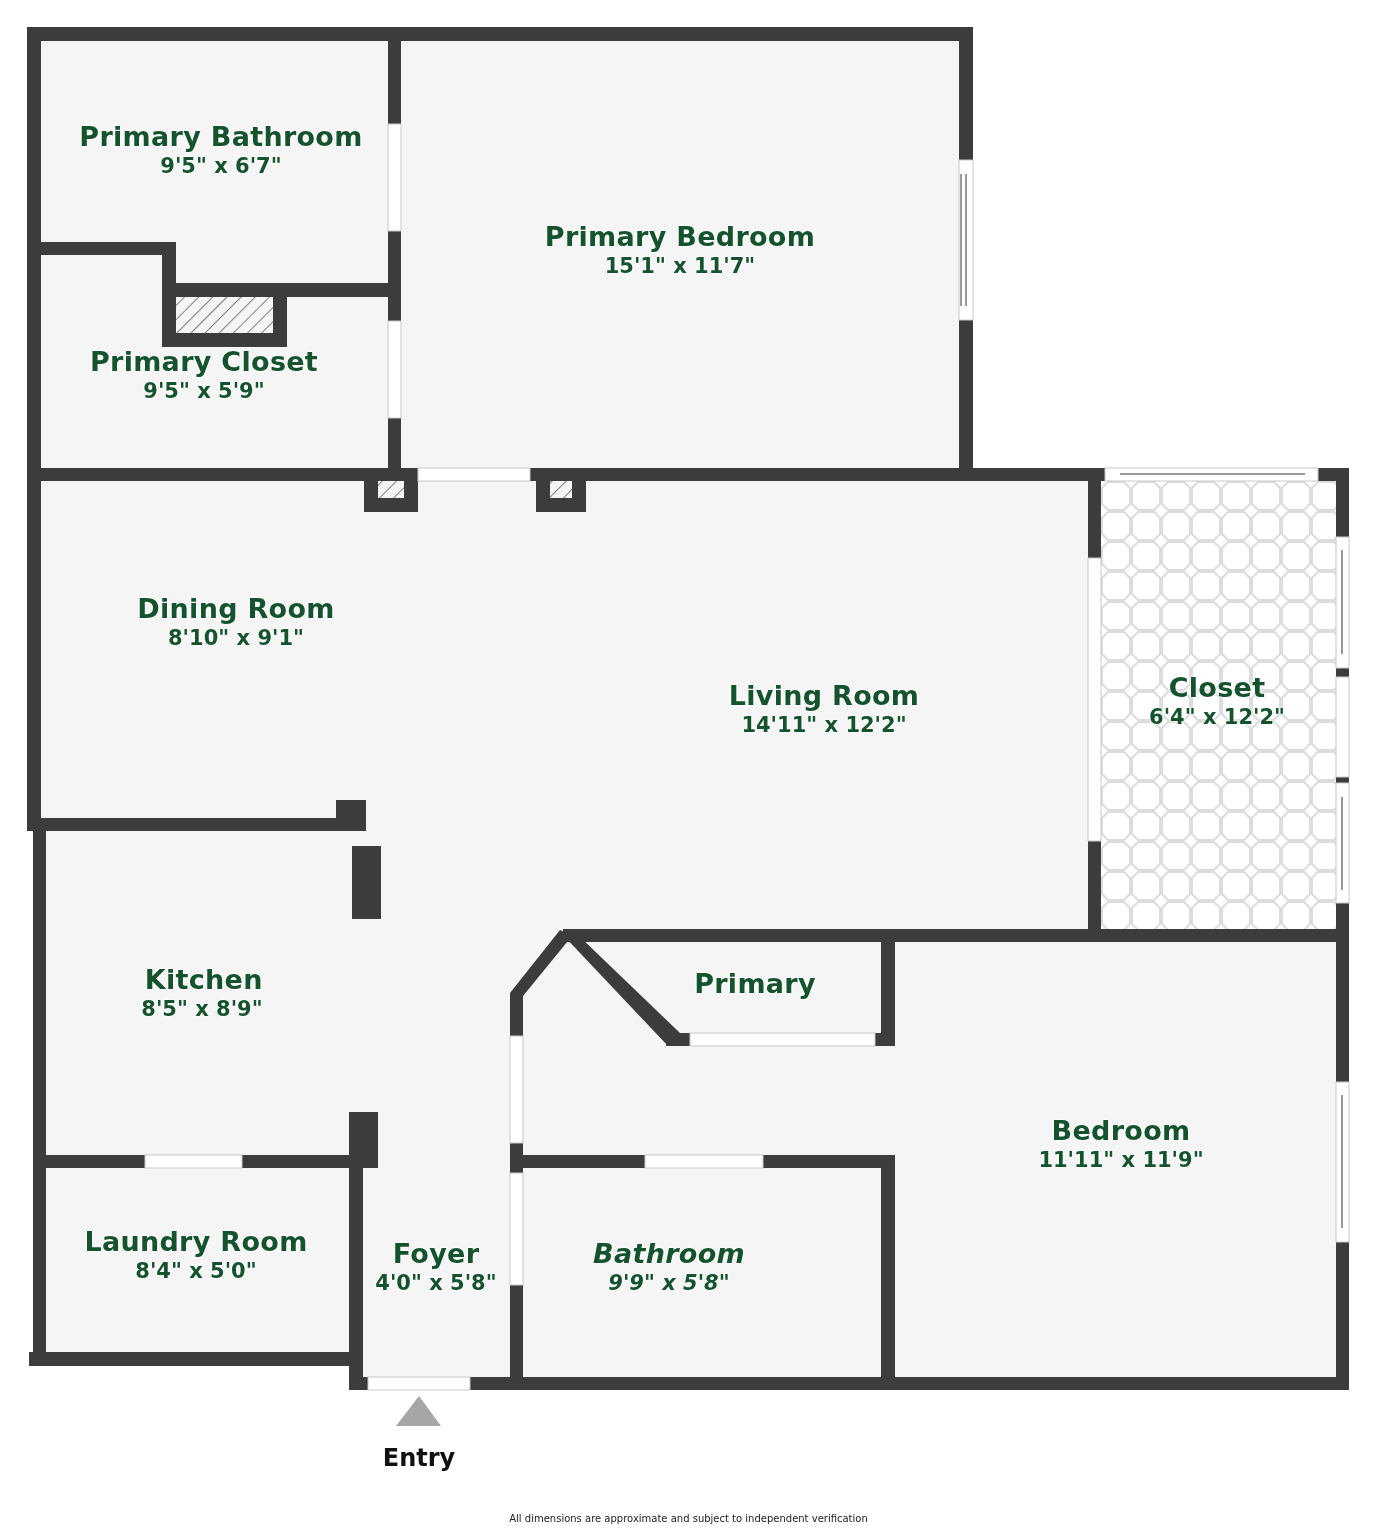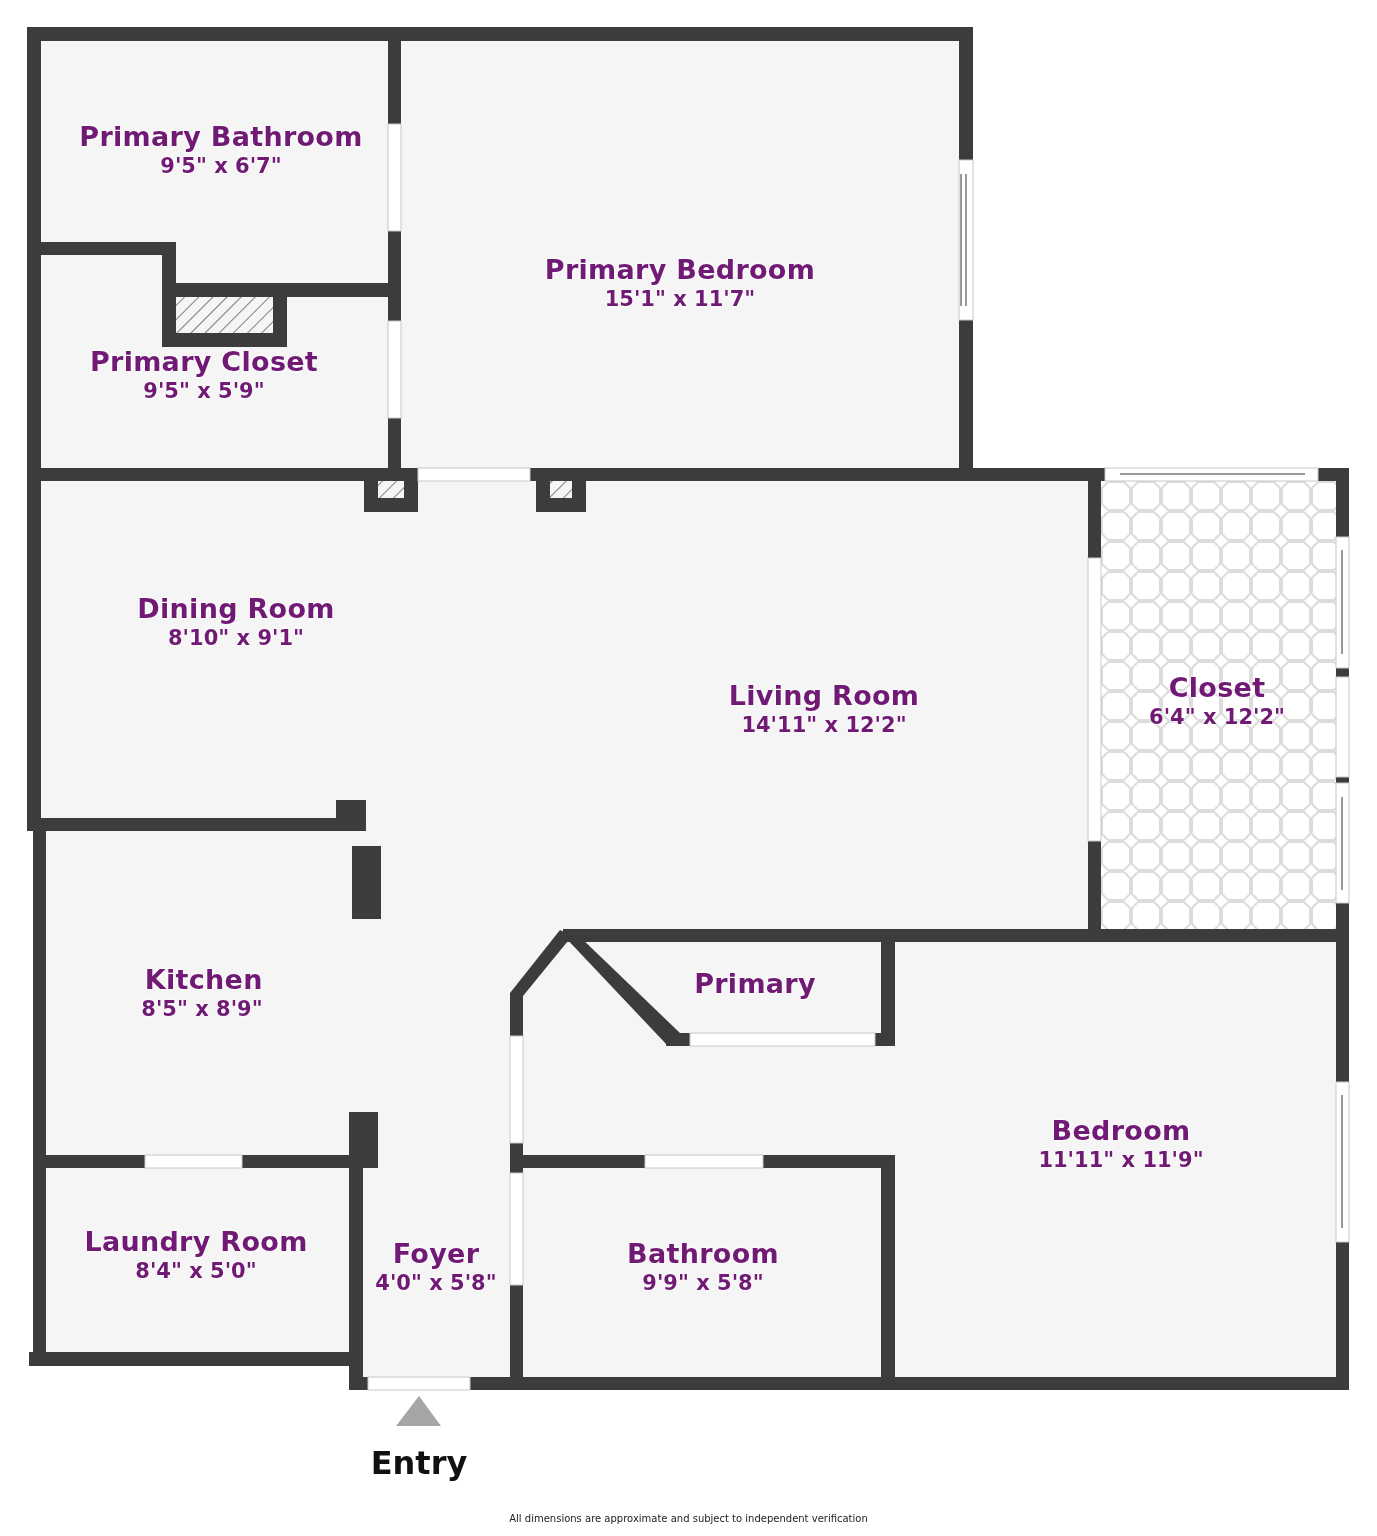--- a/index.html
+++ b/index.html
@@ -2,24 +2,24 @@
 <html><head>
 <meta charset="utf-8">
 <style>
   html, body { margin: 0; padding: 0; background: #ffffff; }
   body { width: 1377px; height: 1536px; position: relative; overflow: hidden; font-family: "DejaVu Sans", sans-serif; }
   #plan { position: absolute; left: 0; top: 0; width: 1377px; height: 1536px; }
   .wall { fill: #3c3c3c; }
   .floor { fill: #f5f5f5; }
   .opening { fill: #ffffff; stroke: #c8c8c8; stroke-width: 1; }
   .win-line { stroke: #333; stroke-width: 1; fill: none; }
-  .label { position: absolute; transform: translateX(-50%); text-align: center; white-space: nowrap; color: #701a75; }
+  .label { position: absolute; transform: translateX(-50%); text-align: center; white-space: nowrap; color: #14532d; }
   .room-name { font-weight: bold; font-size: 27px; line-height: 32px; letter-spacing: 0.3px; text-shadow: 0 0 3px #fff, 0 0 3px #fff; }
   .room-dim { font-weight: bold; font-size: 21px; line-height: 26px; text-shadow: 0 0 3px #fff, 0 0 3px #fff; }
-  .entry-text { position: absolute; font-weight: bold; font-size: 32px; color: #111; transform: translateX(-50%); }
+  .entry-text { position: absolute; font-weight: bold; font-size: 24px; color: #111; transform: translateX(-50%); }
   .disclaimer { position: absolute; left: 50%; transform: translateX(-50%); top: 1513px; font-size: 10px; color: #222; white-space: nowrap; }
 </style>
 </head>
 <body>
 
 <svg id="plan" viewBox="0 0 1377 1536" xmlns="http://www.w3.org/2000/svg">
   <defs>
     <pattern id="hatch" patternUnits="userSpaceOnUse" width="10" height="10" patternTransform="rotate(45)">
       <rect width="10" height="10" fill="#f5f5f5"></rect>
       <line x1="0" y1="0" x2="0" y2="10" stroke="#555" stroke-width="1.5"></line>
@@ -118,21 +118,21 @@
   </g>
 
   <polygon points="419,1396 441,1426 396,1426" fill="#a6a6a6"></polygon>
 </svg>
 
 <div id="labels">
     <div class="label" style="left: 221px; top: 121px;">
       <div class="room-name">Primary Bathroom</div>
       <div class="room-dim">9'5" x 6'7"</div>
     </div>
-    <div class="label" style="left: 680px; top: 221px; margin-top: 33px;">
+    <div class="label" style="left: 680px; top: 221px;">
       <div class="room-name">Primary Bedroom</div>
       <div class="room-dim">15'1" x 11'7"</div>
     </div>
     <div class="label" style="left: 204px; top: 346px;">
       <div class="room-name">Primary Closet</div>
       <div class="room-dim">9'5" x 5'9"</div>
     </div>
     <div class="label" style="left: 205px; top: 593px; margin-left: 31px;">
       <div class="room-name">Dining Room</div>
       <div class="room-dim">8'10" x 9'1"</div>
@@ -157,20 +157,20 @@
       <div class="room-dim">11'11" x 11'9"</div>
     </div>
     <div class="label" style="left: 196px; top: 1226px;">
       <div class="room-name">Laundry Room</div>
       <div class="room-dim">8'4" x 5'0"</div>
     </div>
     <div class="label" style="left: 436px; top: 1238px;">
       <div class="room-name">Foyer</div>
       <div class="room-dim">4'0" x 5'8"</div>
     </div>
-    <div class="label" style="left: 703px; top: 1238px;">
+    <div class="label" style="left: 669px; top: 1238px; font-style: italic;">
       <div class="room-name">Bathroom</div>
       <div class="room-dim">9'9" x 5'8"</div>
     </div>
   </div>
 
 <div class="entry-text" style="left:419px; top:1444px;">Entry</div>
 <div class="disclaimer">All dimensions are approximate and subject to independent verification</div>
 
 </body></html>

